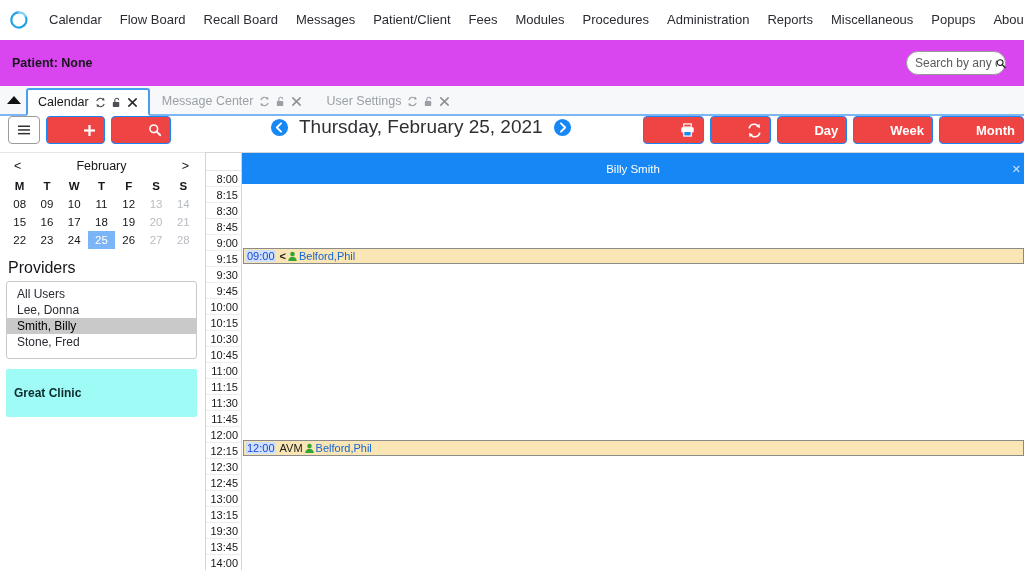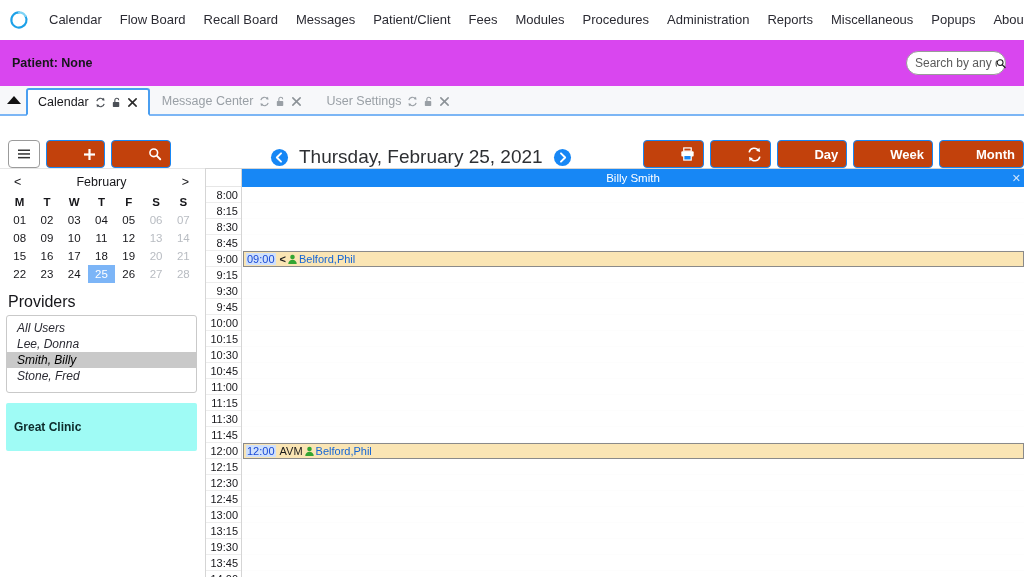--- a/index.html
+++ b/index.html
@@ -112,24 +112,24 @@
     color: #16161a;
     margin-bottom: -2px;
     border-top-left-radius: 3px;
     border-top-right-radius: 3px;
   }
   .tab-icons { display: flex; align-items: center; gap: 5px; }
   .tab-ic { width: 11px; height: 11px; display: block; cursor: pointer; }
 
   
   .toolbar {
-    height: 52px;
+    height: 36px;
     background: #ffffff;
     display: flex;
-    align-items: flex-end;
+    align-items: flex-start;
     padding: 0 8px;
     position: relative;
   }
   .btn {
     height: 28px;
     min-width: 28px;
     border-radius: 4px;
     display: inline-flex;
     align-items: center;
     justify-content: center;
@@ -137,21 +137,21 @@
     cursor: pointer;
     border: 1px solid transparent;
     padding: 0 8px;
   }
   .btn-light {
     background: #fff;
     border: 1px solid #9b9b9b;
     color: #333;
   }
   .btn-blue {
-    background: #c2410c;
+    background: #ef4444;
     color: #fff;
     border: 1px solid #1787f5;
     font-weight: 600;
     padding-left: 36px;
   }
   .tb-left { display: flex; gap: 6px; align-items: center; }
   .tb-center {
     position: absolute;
     left: 270px;
     display: flex; align-items: center; gap: 10px;
@@ -224,21 +224,20 @@
     padding: 4px 0;
     height: 78px;
     overflow: hidden;
   }
   .prov-item {
     font-size: 12px;
     color: #2b2b33;
     padding: 1px 10px;
     cursor: pointer;
     line-height: 14px;
-    font-style: italic;
   }
   .prov-item.selected { background: #c9c9c9; color: #000; }
   .clinic-bar {
     margin-top: 10px;
     background: #9ffbf5;
     color: #0c2b2b;
     font-weight: bold;
     font-size: 12px;
     padding: 17px 8px;
     border-radius: 2px;
@@ -268,21 +267,21 @@
     padding-right: 3px;
     line-height: 16px;
     border-bottom: 1px solid #ededed;
   }
   .gridcol {
     flex: 1 1 auto;
     position: relative;
     background: #fff;
   }
   .prov-header {
-    height: 18px;
+    height: 31px;
     background: #1787f5;
     color: #fff;
     font-size: 11.5px;
     display: flex;
     align-items: center;
     justify-content: center;
     position: relative;
     cursor: pointer;
   }
   .prov-header-x {
@@ -525,29 +524,20 @@
           <th>M</th>
           <th>T</th>
           <th>W</th>
           <th>T</th>
           <th>F</th>
           <th>S</th>
           <th>S</th>
         </tr>
       </thead>
       <tbody>
-        <tr>
-          <td>01</td>
-          <td>02</td>
-          <td>03</td>
-          <td>04</td>
-          <td>05</td>
-          <td class="dim">06</td>
-          <td class="dim">07</td>
-        </tr>
         <tr>
           <td>08</td>
           <td>09</td>
           <td>10</td>
           <td>11</td>
           <td>12</td>
           <td class="dim">13</td>
           <td class="dim">14</td>
         </tr>
         <tr>

